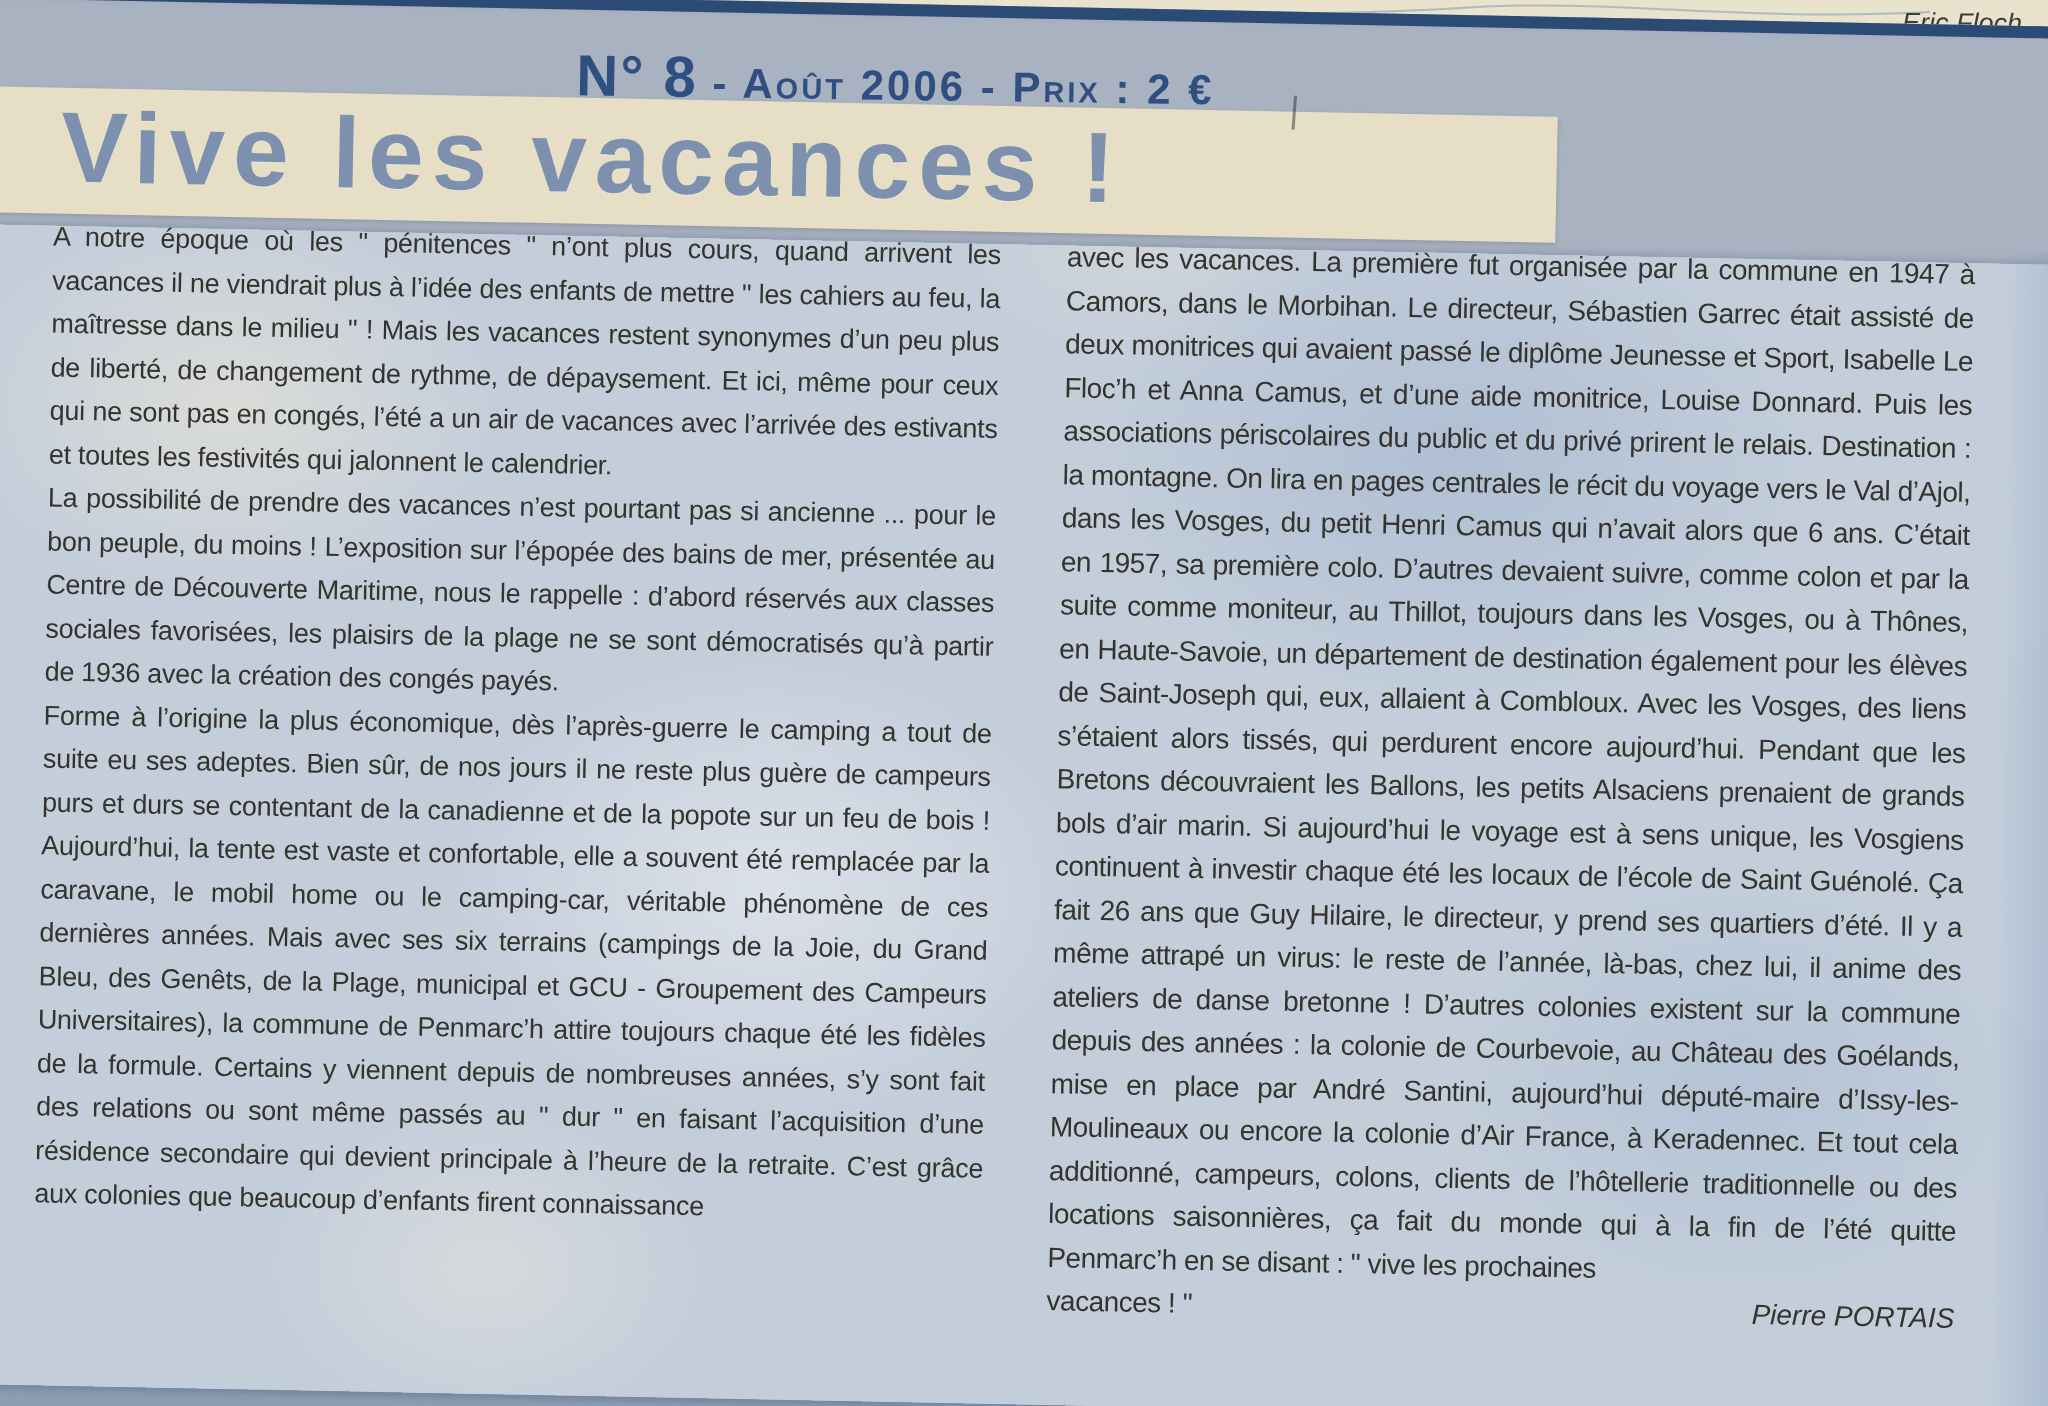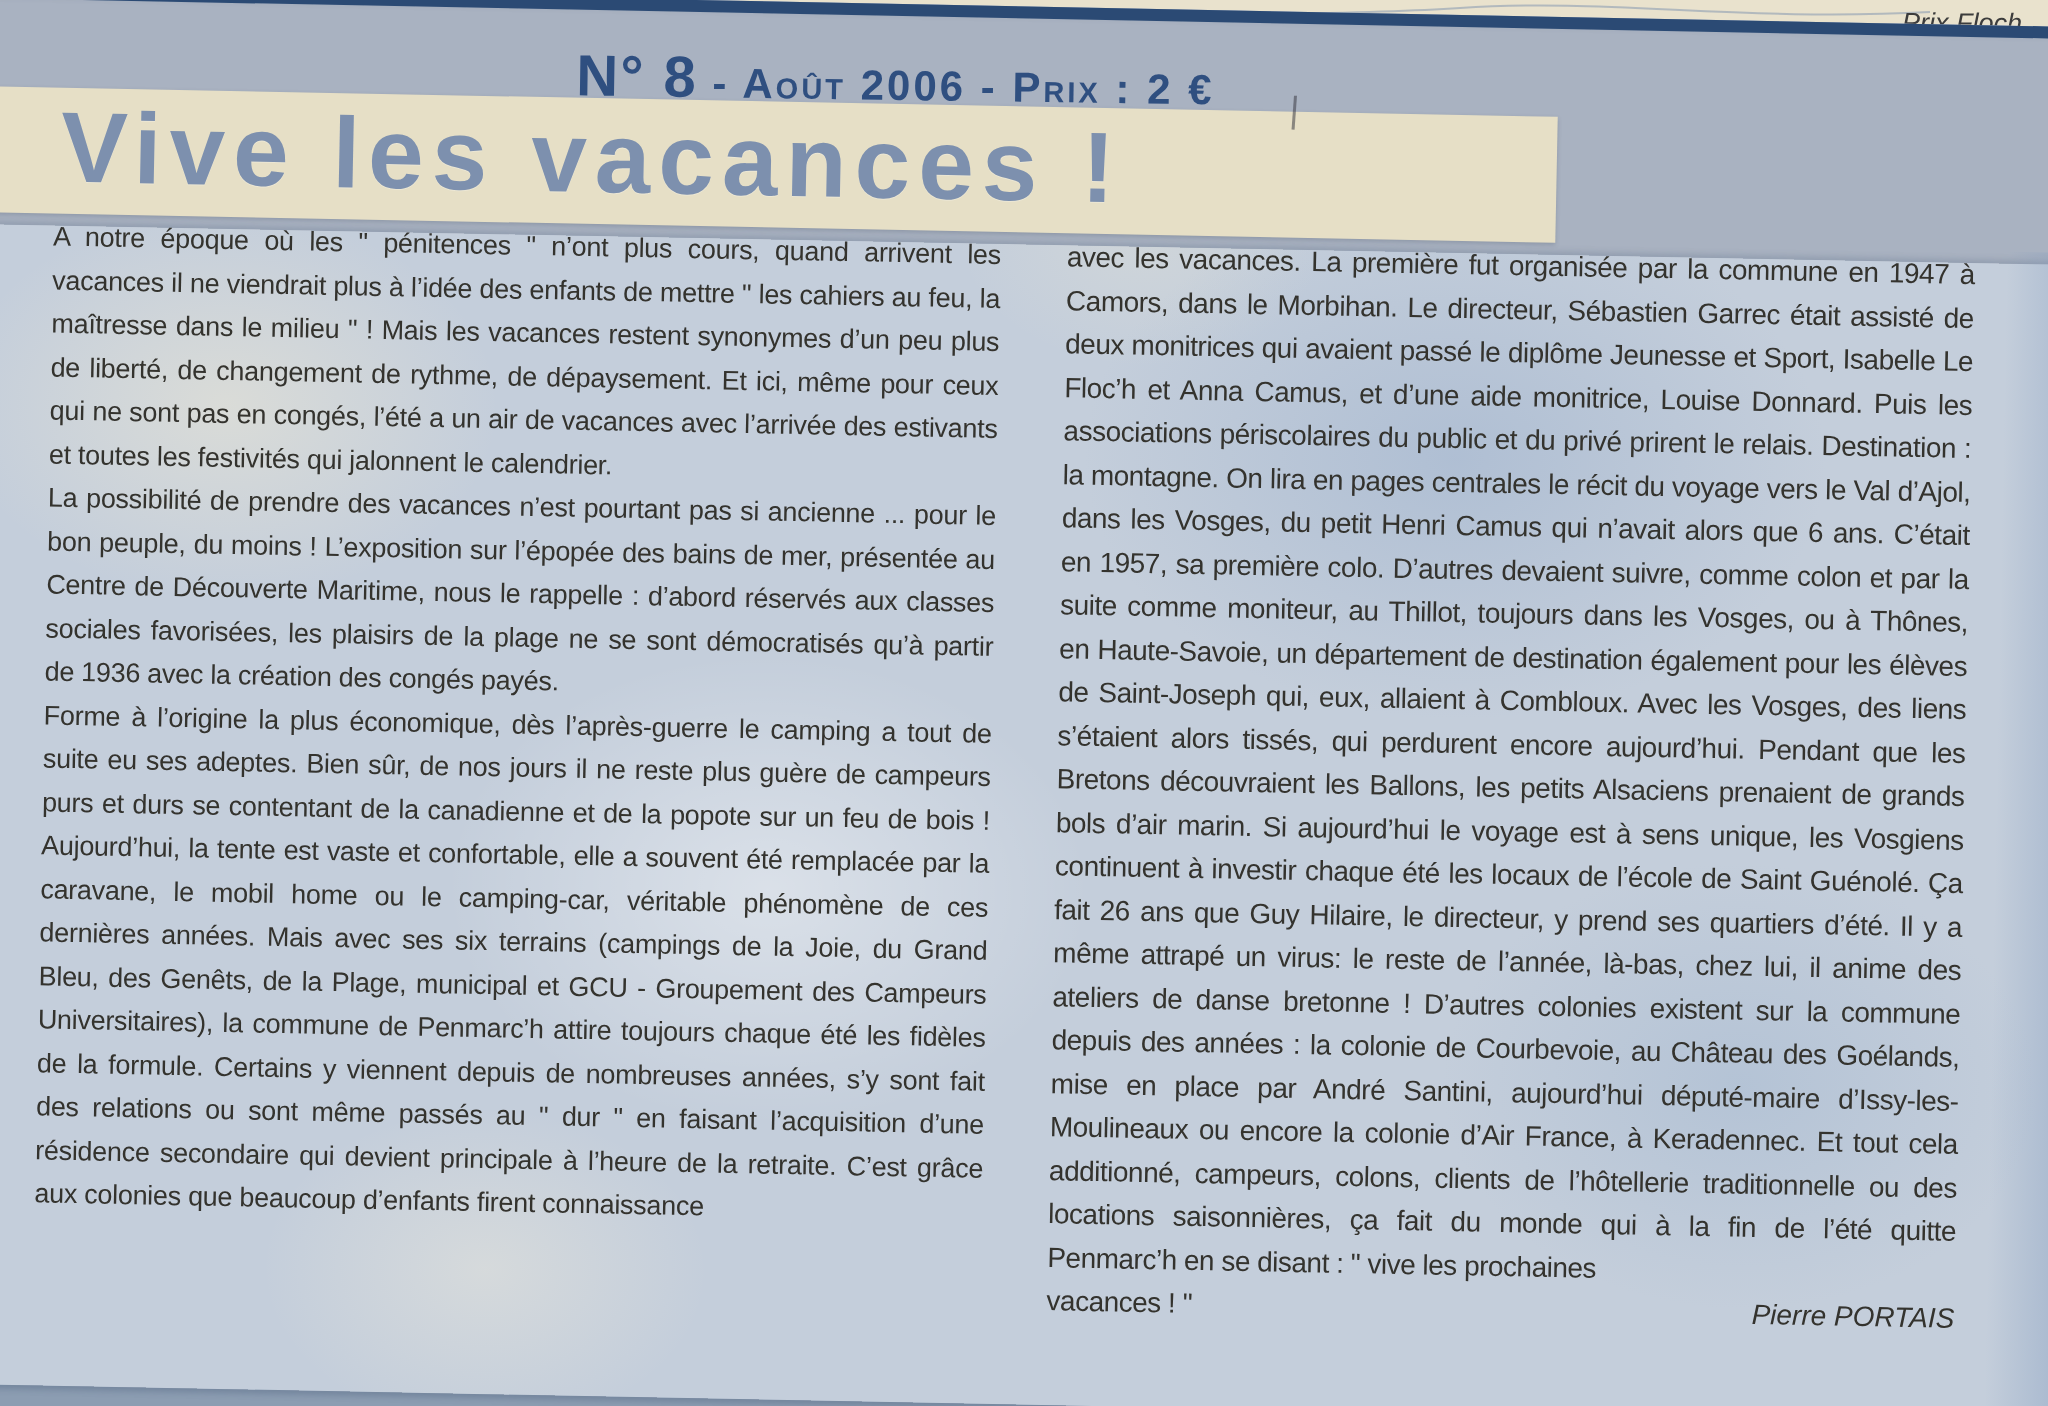--- a/index.html
+++ b/index.html
@@ -88,21 +88,21 @@
   }
 </style>
 </head>
 <body>
 
 <svg class="sketch" viewBox="0 0 960 40">
   <path d="M10,26 C160,10 330,18 480,8 S760,22 950,12" fill="none" stroke="#6f88ab" stroke-width="2" opacity="0.45"></path>
   <path d="M260,32 C420,22 560,30 700,24" fill="none" stroke="#6f88ab" stroke-width="1.5" opacity="0.3"></path>
 </svg>
 
-<div class="photo-credit">Prix Floch</div>
+<div class="photo-credit">Eric Floch</div>
 
 <div class="page">
 
   <div class="masthead">
     <div class="issue-line">
       <span class="issue-number">N° 8</span><span class="issue-rest"> -  Août 2006  -  Prix : 2 €</span>
     </div>
   </div>
 
   <div class="title-strip">

